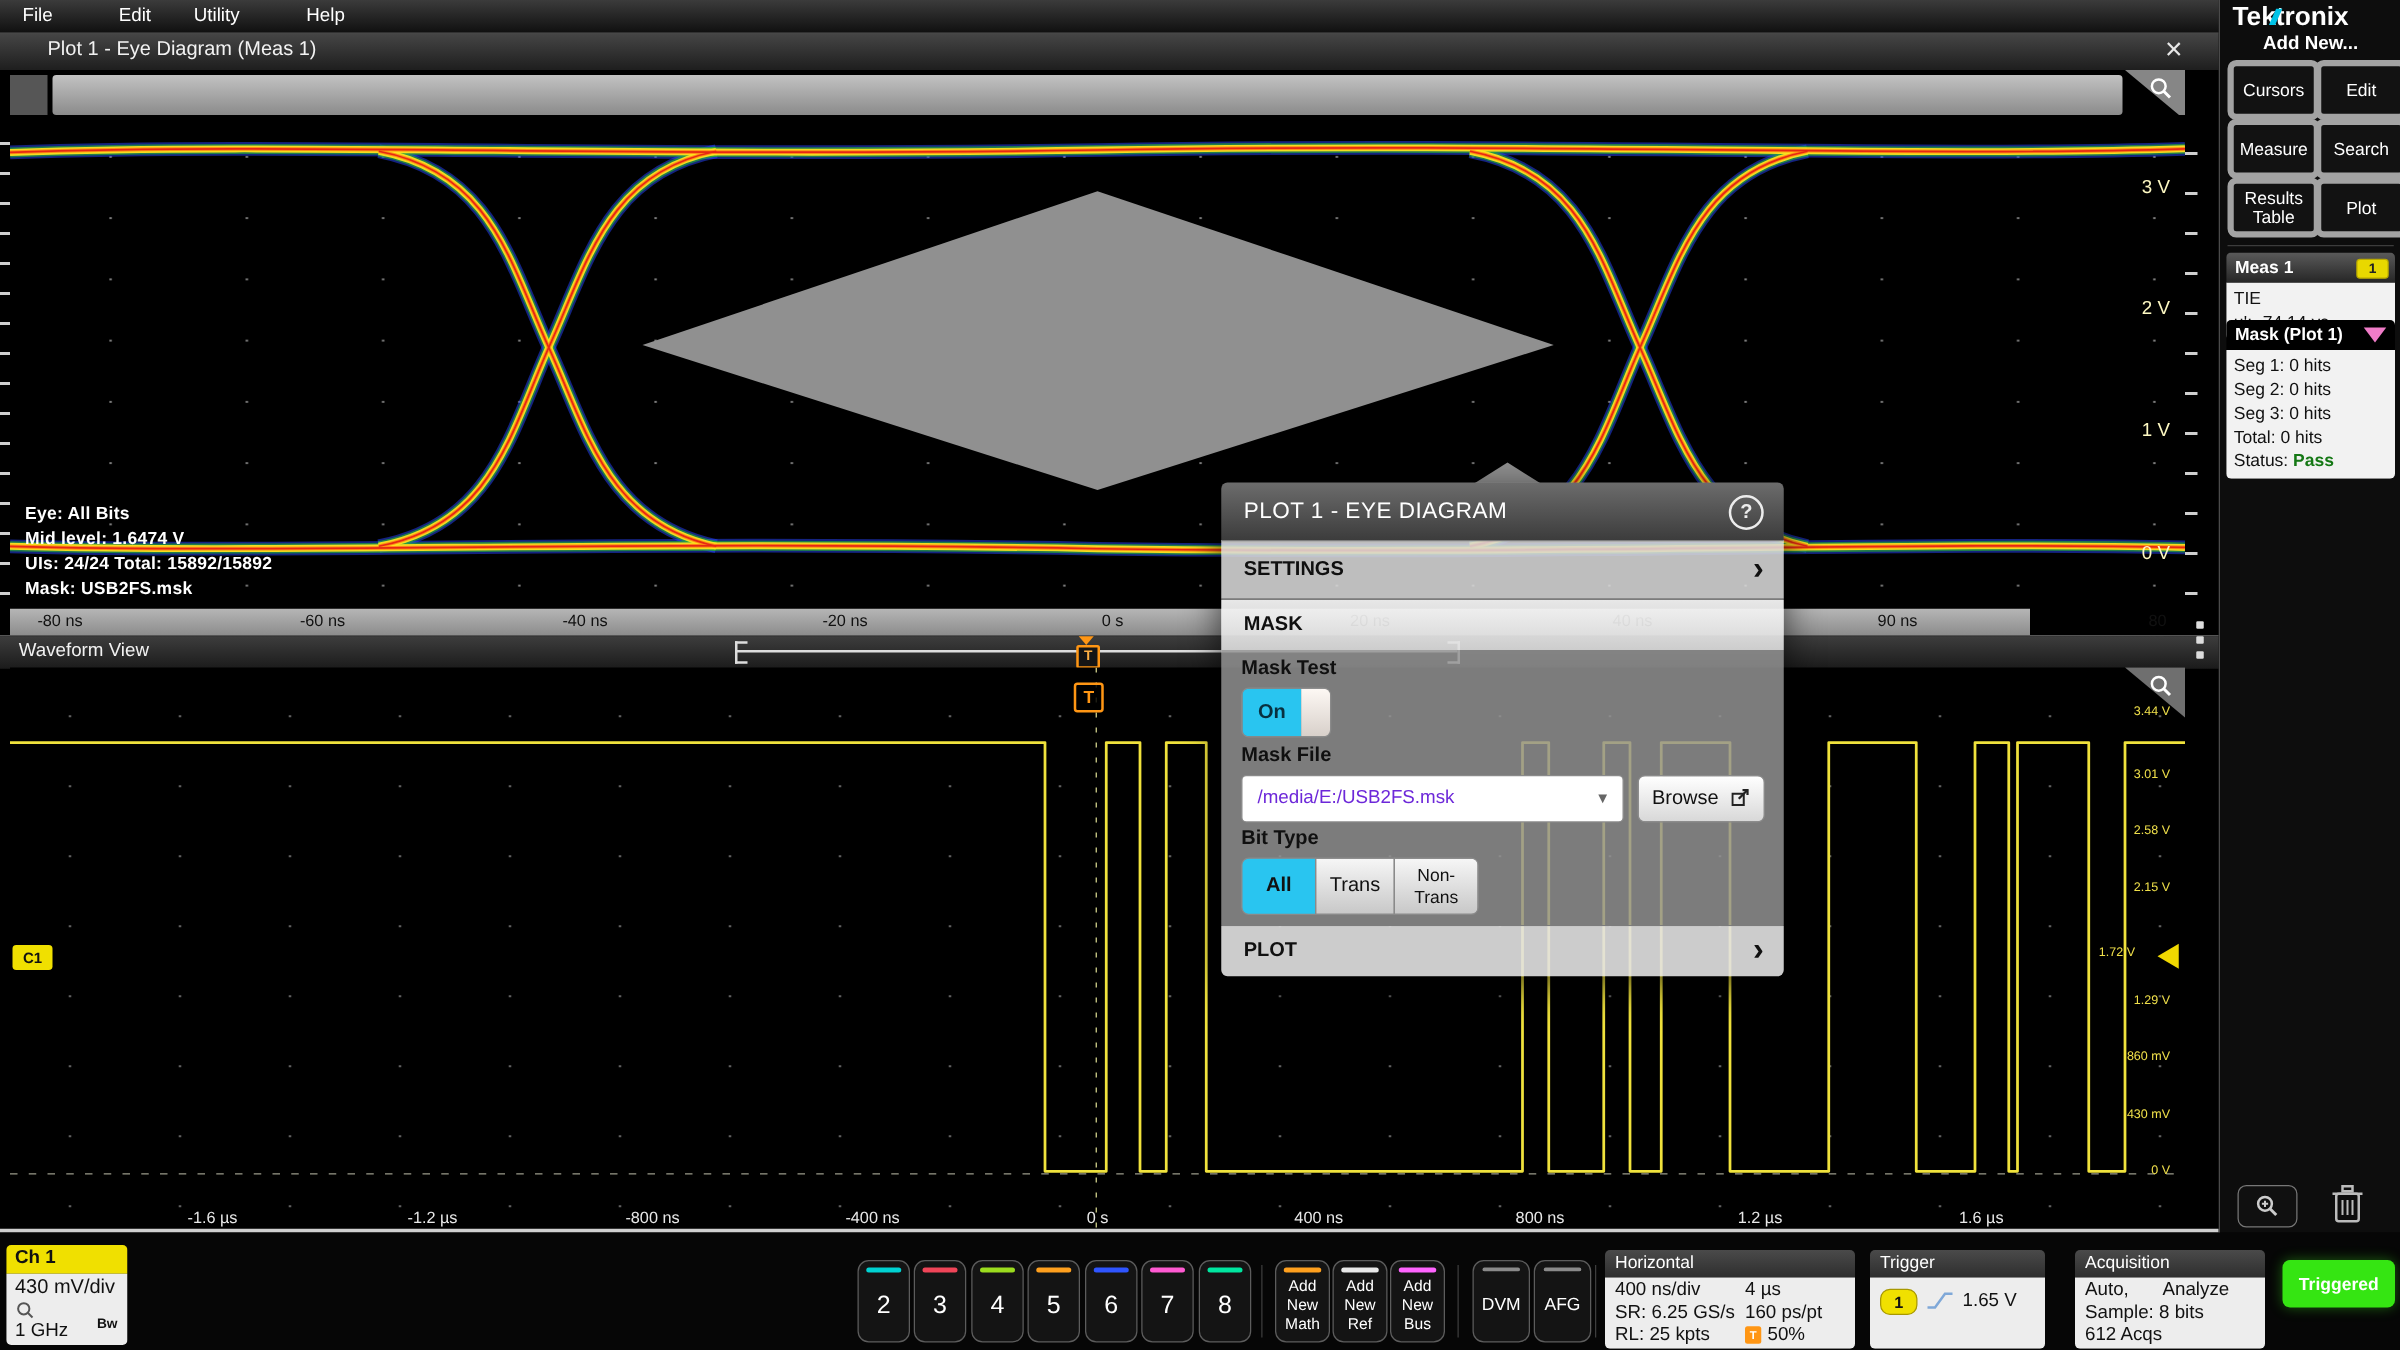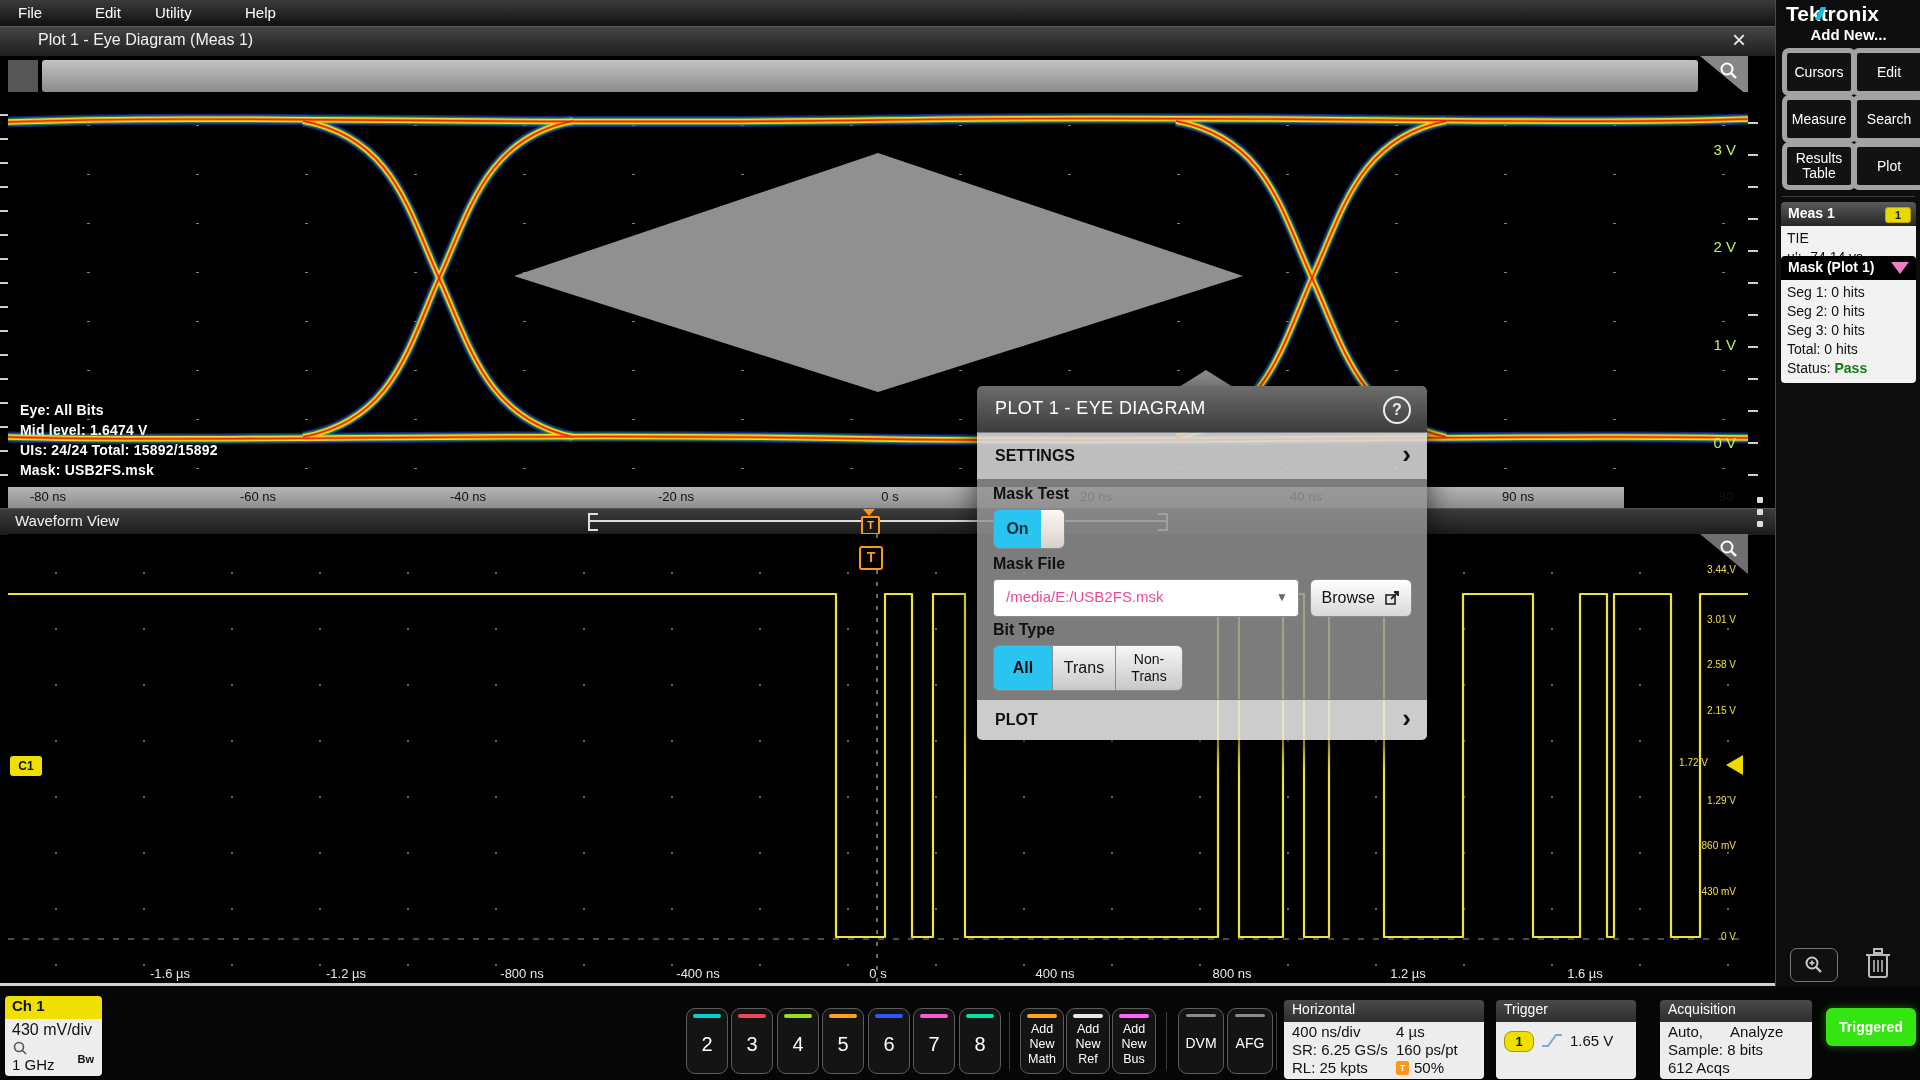--- a/index.html
+++ b/index.html
@@ -18,21 +18,21 @@
   .corner-zoom{width:0;height:0;border-top:40px solid #868686;border-left:48px solid transparent;}
   .corner-zoom-wf{width:0;height:0;border-top:40px solid #6f6f6f;border-left:48px solid transparent;}
   .grid-eye{left:8px;top:36px;width:1740px;height:395px;background-color:#000;
     background-image:radial-gradient(rgba(255,255,255,.5) 1px,transparent 1.6px);
     background-size:109px 49px;background-position:26px 9px;}
   .tickstrip-l{left:0;top:36px;width:8px;height:395px;
     background:repeating-linear-gradient(#000 0 22px,#cfcfcf 22px 24px);}
   .tickstrip-r{left:1748px;top:36px;width:10px;height:395px;
     background:repeating-linear-gradient(#000 0 30px,#cfcfcf 30px 32px);}
   .eye-text{color:#fff;font-size:14px;font-weight:600;letter-spacing:.2px;}
-  .ylab{color:#bef264;font-size:15px;text-align:right;width:52px;}
+  .ylab{color:#fef9c3;font-size:15px;text-align:right;width:52px;}
   .xaxis-eye{left:8px;top:431px;width:1616px;height:21px;background:linear-gradient(#b5b5b5,#8d8d8d);}
   .xlab-eye{position:absolute;top:2px;transform:translateX(-50%);color:#111;font-size:13px;}
   .divider-dot{width:6px;height:6px;background:#ddd;border-radius:1px;}
   
   .wf-header{left:0;top:508px;width:1775px;height:26px;background:linear-gradient(#3d3d3d,#1b1b1b);border-top:1px solid #555;}
   .wf-title{left:15px;top:512px;font-size:15px;color:#f2f2f2;}
   .wf-track{left:588px;top:520px;width:578px;height:2px;background:#ddd;}
   .bracket-l{left:588px;top:513px;width:8px;height:14px;border-left:2px solid #ddd;border-top:2px solid #ddd;border-bottom:2px solid #ddd;}
   .bracket-r{left:1158px;top:513px;width:8px;height:14px;border-right:2px solid #ddd;border-top:2px solid #ddd;border-bottom:2px solid #ddd;}
   .t-tri{width:0;height:0;border-left:6px solid transparent;border-right:6px solid transparent;border-top:7px solid #ff9614;}
@@ -59,21 +59,21 @@
   .row-mask{height:40px;background:linear-gradient(rgba(246,246,246,.94),rgba(222,222,222,.9));}
   .row-save{height:40px;background:rgba(226,226,226,.9);border-radius:0 0 5px 5px;}
   .dlg-row .lbl{position:absolute;left:18px;top:50%;transform:translateY(-50%);}
   .chev{position:absolute;right:16px;top:50%;transform:translateY(-54%);font-size:26px;font-weight:bold;color:#101010;}
   .dlg-body{height:220px;background:rgba(148,148,148,.84);position:relative;color:#101010;}
   .body-lbl{position:absolute;left:16px;font-size:16px;font-weight:bold;color:#101010;}
   .on-toggle{position:absolute;left:16px;top:30px;width:70px;height:38px;border-radius:6px;overflow:hidden;border:1px solid #8a8a8a;}
   .on-left{position:absolute;left:0;top:0;width:47px;height:38px;background:#29c5f0;color:#083040;font-size:16px;font-weight:bold;text-align:center;line-height:38px;}
   .on-knob{position:absolute;left:47px;top:0;width:23px;height:38px;background:linear-gradient(#fdf8f4,#d8d0ca);}
   .dropdown{position:absolute;left:16px;top:100px;width:304px;height:36px;background:#fff;border:1px solid #8a8a8a;border-radius:4px;}
-  .dd-text{position:absolute;left:12px;top:8px;font-size:15px;color:#ec4899;font-weight:normal;}
+  .dd-text{position:absolute;left:12px;top:8px;font-size:15px;color:#6d28d9;font-weight:normal;}
   .dd-caret{position:absolute;right:10px;top:10px;color:#666;font-size:12px;}
   .browse-btn{position:absolute;left:333px;top:100px;width:100px;height:36px;background:linear-gradient(#ffffff,#d8d8d8);
     border:1px solid #8a8a8a;border-radius:6px;color:#111;font-size:16px;text-align:center;line-height:36px;}
   .seg{position:absolute;top:166px;height:44px;border:1px solid #8a8a8a;color:#111;font-size:16px;text-align:center;}
   .seg-all{left:16px;width:58px;background:#29c5f0;font-weight:bold;border-radius:6px 0 0 6px;line-height:44px;}
   .seg-trans{left:75px;width:62px;background:linear-gradient(#f6f6f6,#c8c8c8);line-height:44px;}
   .seg-non{left:138px;width:66px;background:linear-gradient(#f6f6f6,#c8c8c8);border-radius:0 6px 6px 0;font-size:14px;line-height:17px;padding-top:5px;height:39px;}
   
   .rpanel{left:1775px;top:0;width:145px;height:986px;background:#0d0d0d;border-left:1px solid #4a4a4a;z-index:10;}
   .logo{left:10px;top:2px;font-size:21px;font-weight:800;color:#fff;letter-spacing:0;}
@@ -272,20 +272,23 @@
 <div class="a dlg-pointer"></div>
 <div class="a dlg">
   <div class="dlg-head">
     <span class="dlg-title">PLOT 1 - EYE DIAGRAM</span>
     <div class="help-circ">?</div>
   </div>
   <div class="dlg-row row-settings">
     <span class="lbl">SETTINGS</span>
     <span class="chev">›</span>
   </div>
+  <div class="dlg-row row-mask">
+    <span class="lbl">MASK</span>
+  </div>
   <div class="dlg-body">
     <span class="body-lbl" style="top:6px;">Mask Test</span>
     <div class="on-toggle">
       <div class="on-left">On</div>
       <div class="on-knob"></div>
     </div>
     <span class="body-lbl" style="top:76px;">Mask File</span>
     <div class="dropdown">
       <span class="dd-text">/media/E:/USB2FS.msk</span>
       <span class="dd-caret">▼</span>

